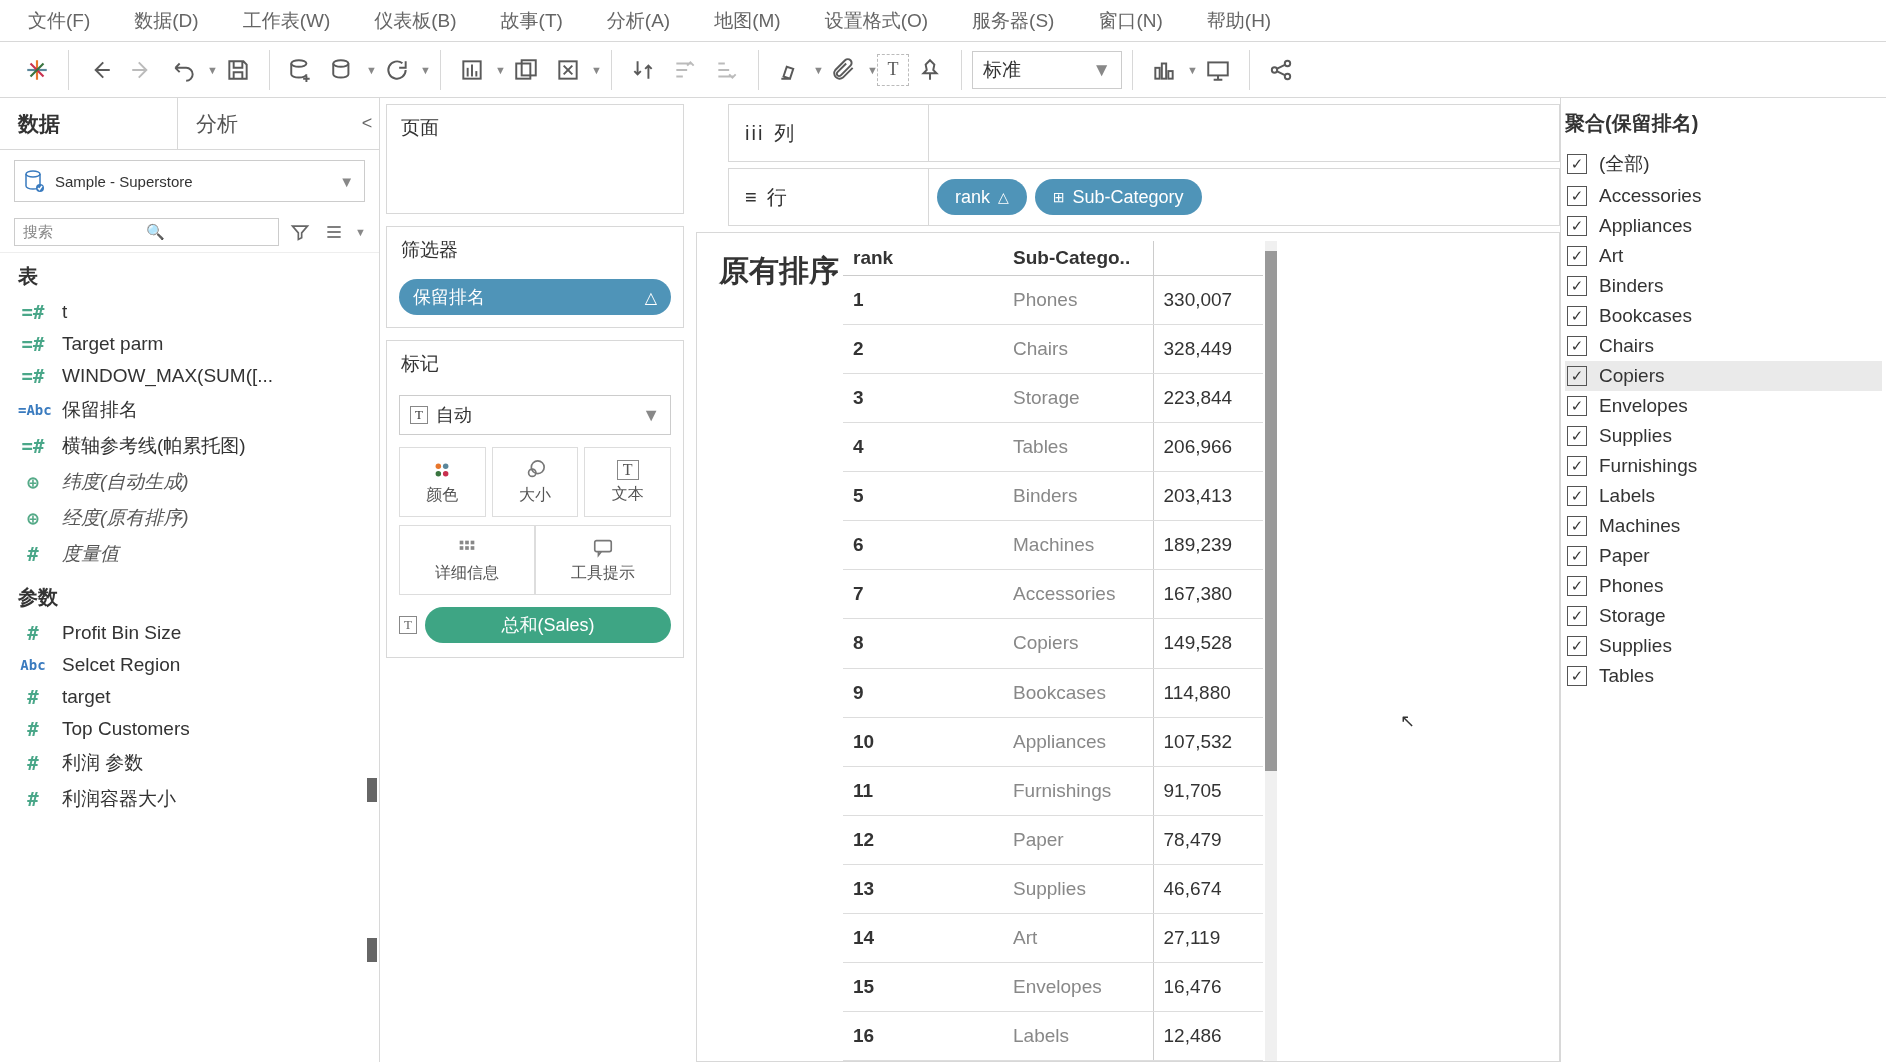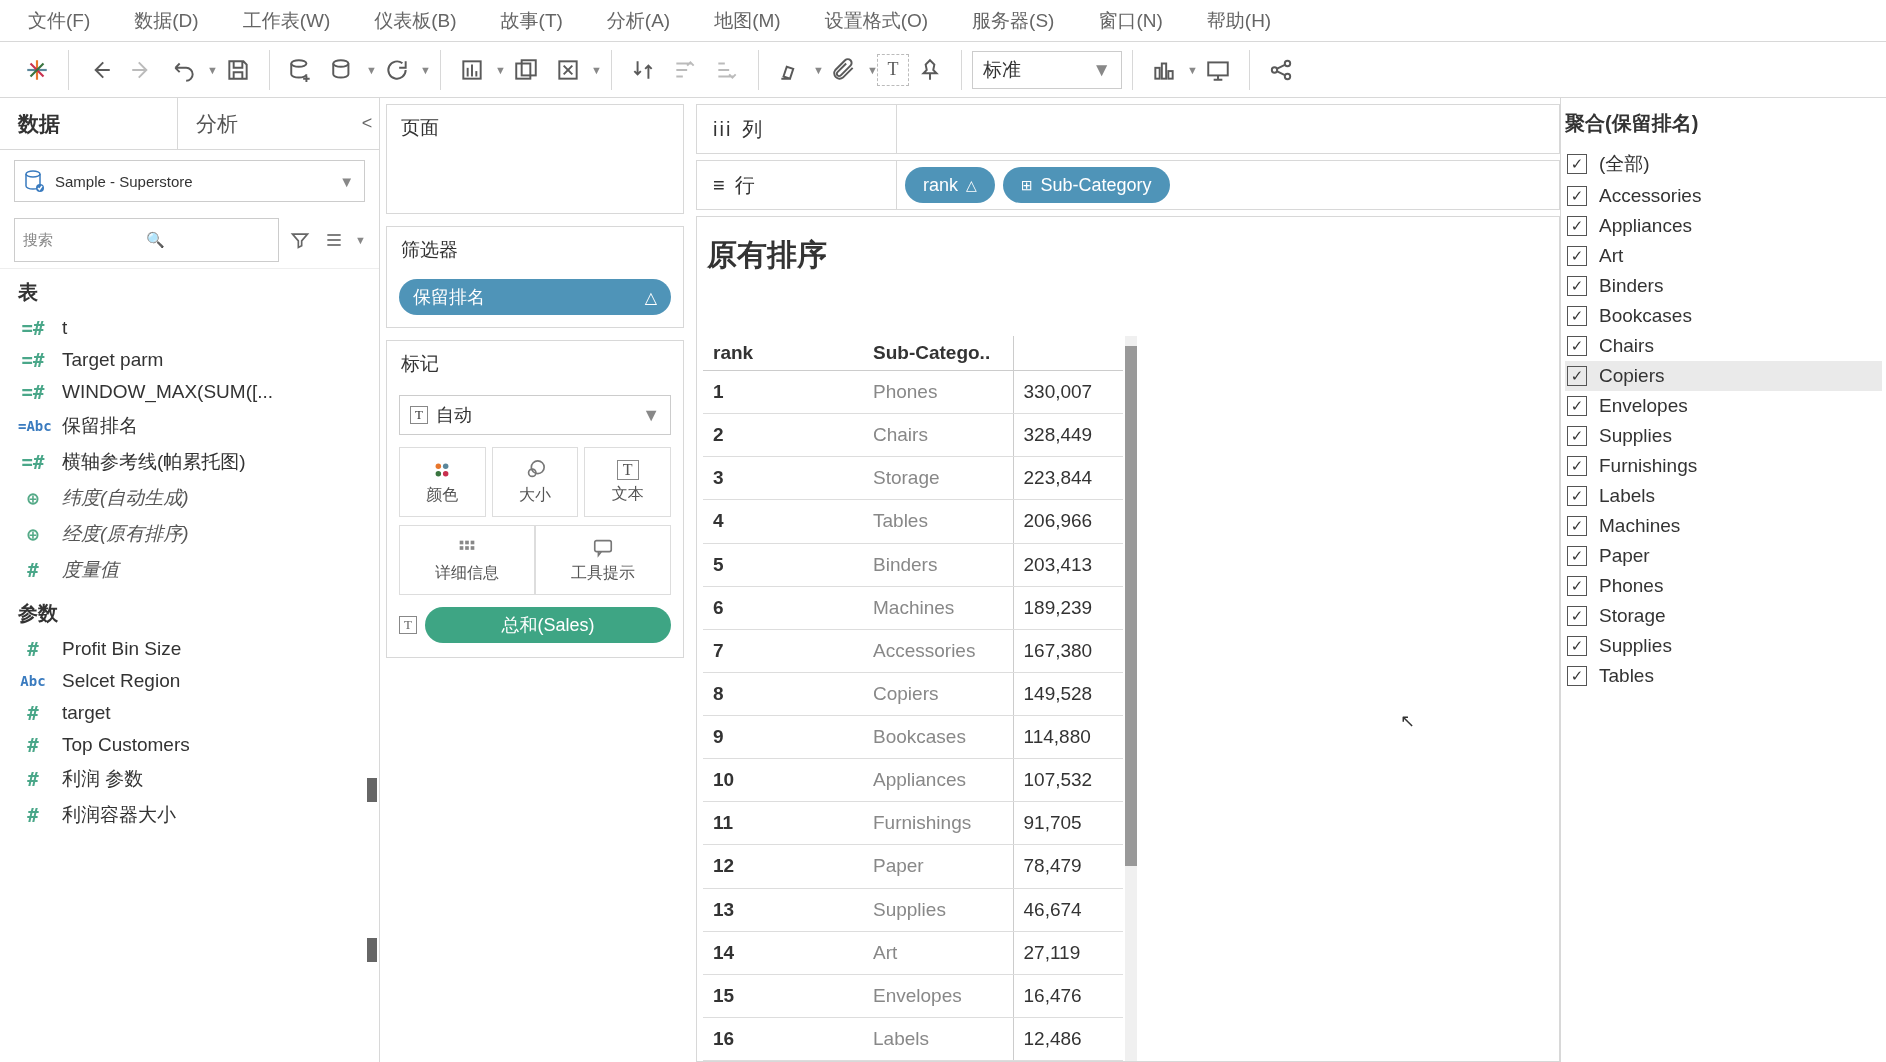--- a/index.html
+++ b/index.html
@@ -56,21 +56,21 @@
 .data-tab { flex: 1; display: flex; align-items: center; padding: 0 18px; font-size: 21px; font-weight: 600; color: #333; }
 .data-tab.inactive { font-weight: 400; color: #555; }
 .data-tab-border { border-right: 1px solid #d8d8d8; }
 .collapse-caret { width: 24px; display:flex; align-items:center; justify-content:center; color:#666; font-size:18px; }
 
 .ds-row { padding: 10px 14px; }
 .ds-select { display: flex; align-items: center; border: 1px solid #ccc; height: 42px; padding: 0 10px; gap: 10px; }
 .ds-select .caret { margin-left: auto; color:#888; }
 
 .search-row { display: flex; align-items: center; padding: 6px 14px; gap: 8px; border-bottom: 1px solid #eee; }
-.search-box { flex:1; display:flex; align-items:center; border:1px solid #ccc; height:44px; padding:0 8px; color:#888; }
+.search-box { flex:1; display:flex; align-items:center; border:1px solid #ccc; height:28px; padding:0 8px; color:#888; }
 .search-box span { flex:1; }
 .small-ico { width:26px; height:26px; color:#666; display:flex; align-items:center; justify-content:center; }
 
 .section-h { padding: 10px 18px 4px; font-size: 20px; font-weight: 600; color:#333; }
 .field-list { padding: 2px 0; }
 .field-row { display:flex; align-items:center; padding: 5px 18px; gap: 14px; font-size: 19px; color:#333; }
 .field-row .ico { width: 30px; text-align:center; font-family: monospace; font-weight:600; }
 .ico-num { color: #4aa789; }
 .ico-calc { color: #4aa789; }
 .ico-abc { color: #3a7bbf; font-size: 14px; }
@@ -88,27 +88,27 @@
 }
 .pill.green { background:#3ea584; }
 .pill .pill-ico { font-size:16px; }
 
 .marks-type { display:flex; align-items:center; border:1px solid #ccc; margin: 8px 12px; height:40px; padding:0 10px; gap:8px; font-size:18px; }
 .marks-grid { display:grid; grid-template-columns:repeat(3,1fr); gap:6px; padding: 4px 12px 8px; }
 .mark-cell { border:1px solid #ddd; height:70px; display:flex; flex-direction:column; align-items:center; justify-content:center; gap:4px; font-size:16px; color:#555; }
 .marks-row2 { display:grid; grid-template-columns:repeat(2,1fr); padding: 0 12px 8px; }
 
 
-.shelf-row { display:flex; align-items:center; border:1px solid #d8d8d8; height:50px; margin-bottom:6px; }
+.shelf-row { display:flex; align-items:center; border:1px solid #d8d8d8; height:58px; margin-bottom:6px;margin-left:32px; }
 .shelf-label { width:200px; padding:0 16px; display:flex; align-items:center; gap:10px; font-size:20px; color:#333; border-right:1px solid #d8d8d8; height:100%; }
 .shelf-pills { flex:1; display:flex; align-items:center; padding:0 8px; gap:8px; }
 .shelf-pill { display:flex; align-items:center; gap:8px; background:#4f94b8; color:#fff; border-radius:18px; height:36px; padding:0 18px; font-size:18px; }
 .shelf-pill .sp-ico { font-size:14px; }
 
-.viz-body { border:1px solid #d8d8d8; flex:1; display:flex; flex-direction:column; padding: 8px 0 0 6px; overflow:hidden;gap:44px; }
+.viz-body { border:1px solid #d8d8d8; flex:1; display:flex; flex-direction:row; padding: 8px 0 0 18px; overflow:hidden; }
 .viz-title { font-size: 30px; font-weight:700; padding: 10px 4px 16px; color:#333; }
 .viz-table-wrap { display:flex; flex:1; overflow:hidden; }
 .viz-table { border-collapse:collapse; font-size:19px; }
 .viz-table th { text-align:left; padding:6px 10px; font-weight:700; border-bottom:1px solid #ccc; }
 .viz-table th.rank-h { width:160px; }
 .viz-table th.sub-h { width:150px; }
 .viz-table th.val-h { width:110px; text-align:right; border-left:1px solid #ccc;}
 .viz-table td { padding:5px 10px; border-bottom:1px solid #ddd; }
 .viz-table td.rank-c { font-weight:600; }
 .viz-table td.sub-c { color:#888; }

